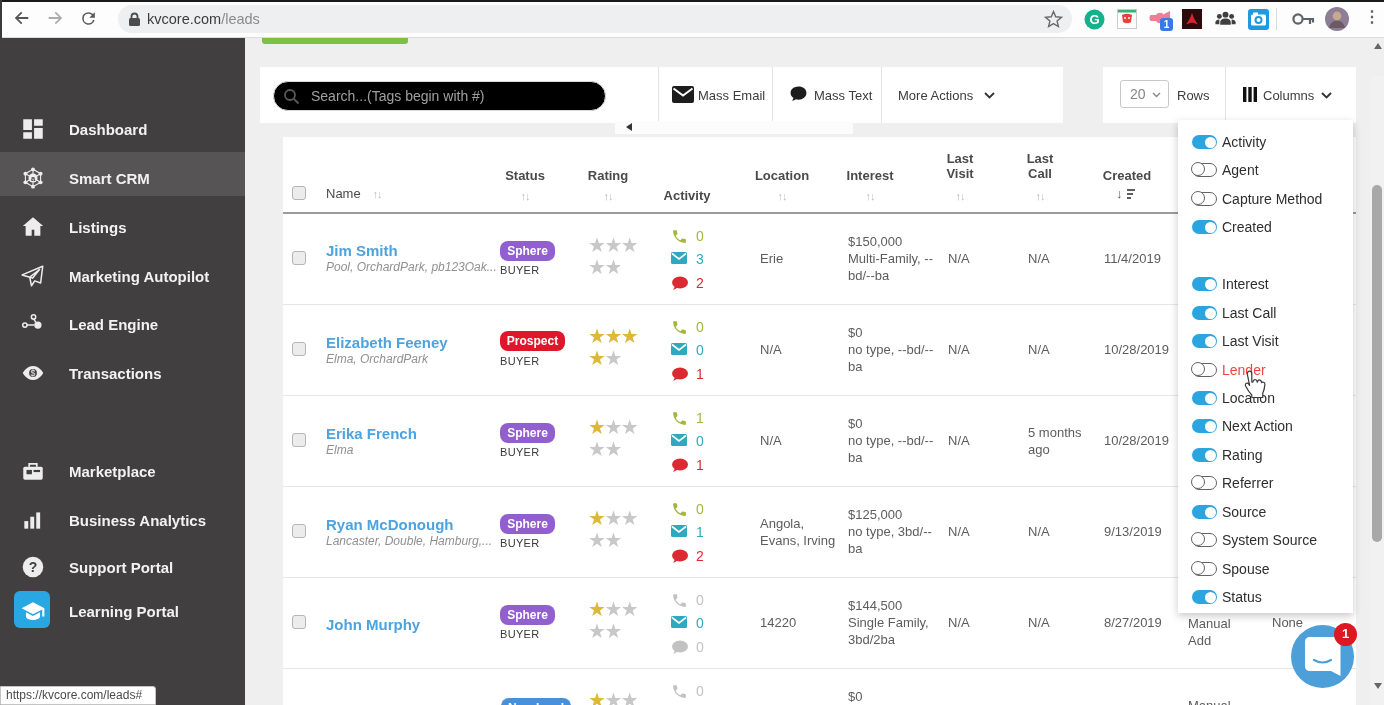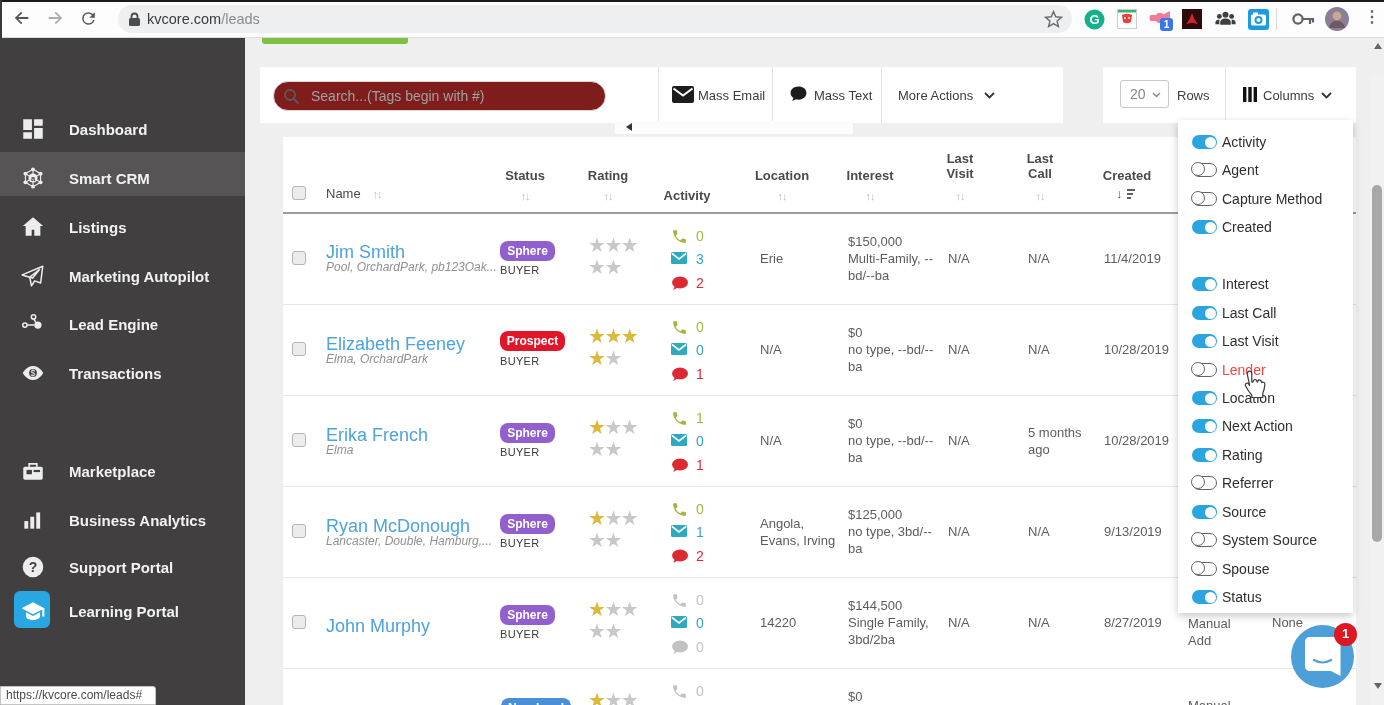--- a/index.html
+++ b/index.html
@@ -18,30 +18,30 @@
   #sidebar { left:0; top:0; width:245px; height:667px; background:#413f40; }
   .mitem { left:0; width:245px; height:48px; }
   .mtxt { position:absolute; left:69px; top:50%; transform:translateY(-50%);
     color:#f2f2f2; font-size:15px; font-weight:bold; white-space:nowrap; }
   .mico { position:absolute; left:20px; top:50%; transform:translateY(-50%); width:26px; height:26px; }
 
   
   .panel { background:#fff; }
   .vsep { width:1px; background:#e4e4e4; top:29px; height:56px; }
   #search { left:273px; top:43px; width:333px; height:30px; border-radius:15px;
-    background:#7f1d1d; border:1px solid #d9d9d9; color:#a0a0a0; font-size:14px;
+    background:#000000; border:1px solid #d9d9d9; color:#a0a0a0; font-size:14px;
     line-height:28px; padding-left:37px; }
   .tbtxt { color:#3c3c3c; font-size:13px; }
 
   
   .hdr { color:#4a4a4a; font-size:13px; font-weight:bold; text-align:center; width:64px; margin-left:-32px; }
   .sort { color:#bdbdbd; font-size:11px; letter-spacing:-1px; text-align:center; width:30px; margin-left:-15px;}
   .cb { width:14px; height:14px; background:#ececec; border:1px solid #b5b5b5; border-radius:3px; }
   .rowsep { left:283px; width:1073px; height:1px; background:#e6e6e6; }
-  .name { color:#4da3dd; font-size:18px; white-space:nowrap; }
+  .name { color:#4da3dd; font-size:15px; white-space:nowrap;font-weight:bold; }
   .sub { color:#909090; font-size:12px; font-style:italic; white-space:nowrap; }
   .chip { color:#fff; font-size:12px; font-weight:bold; border-radius:8px;
     text-align:center; line-height:20px; height:20px; }
   .buyer { color:#3a3a3a; font-size:11px; letter-spacing:.3px; }
   .stars { font-size:20px; letter-spacing:-1.5px; line-height:1; white-space:nowrap; }
   .gold { color:#ddb83d; } .gray { color:#c8c8c8; }
   .cell { color:#5d5d5d; font-size:13px; line-height:17px; }
   .num { font-size:14px; }
 
   

